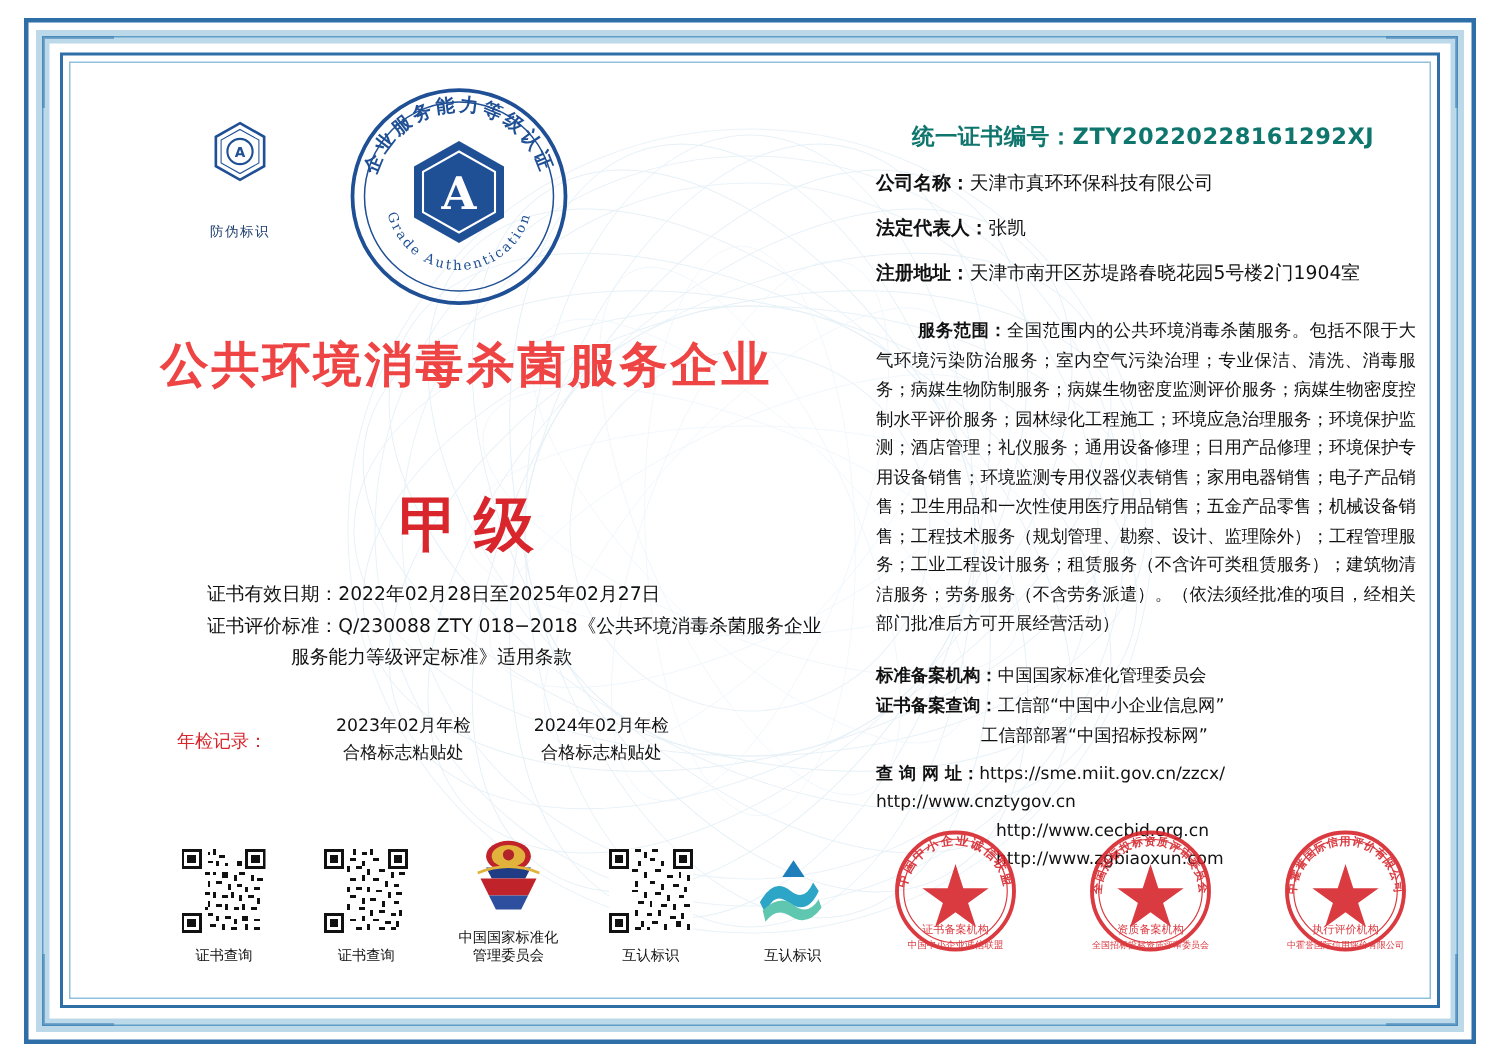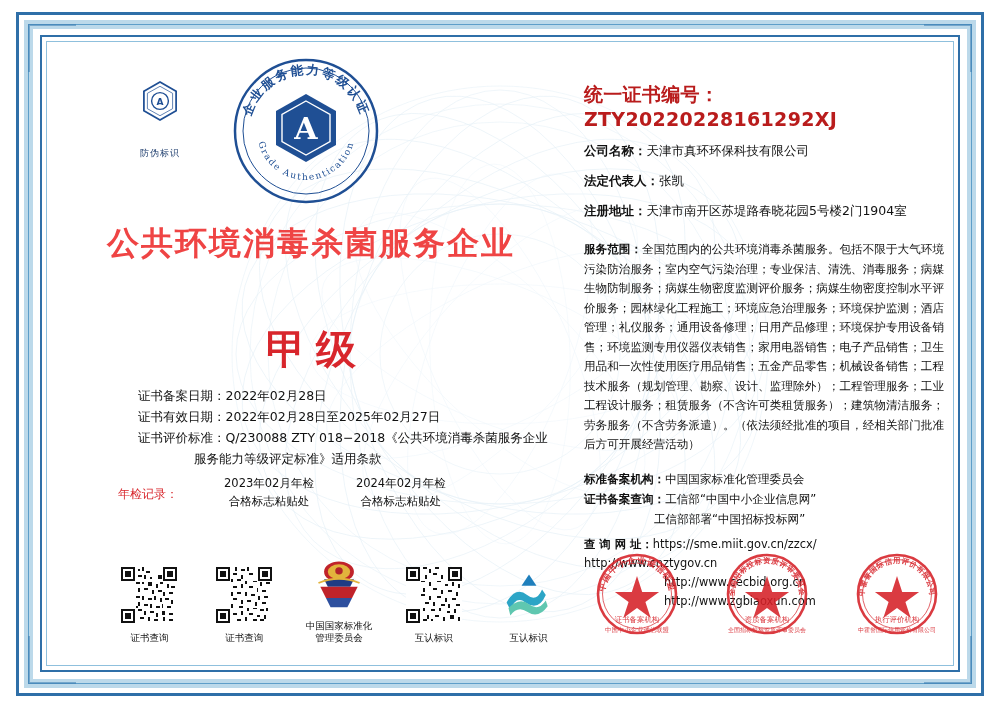--- a/index.html
+++ b/index.html
@@ -200,24 +200,24 @@
     font-size: 9.5px;
     color: #111;
     margin-top: 5px;
     line-height: 12px;
   }
   .emblem { width: 56px; height: 56px; margin: 0 auto; }
 
   
   .cert-no {
     font-family: "DejaVu Sans", sans-serif;
-    font-size: 19px;
+    font-size: 15px;
     font-weight: bold;
-    color: #b91c1c;
-    text-align: left;
+    color: #0f766e;
+    text-align: center;
     padding-right: 4px;
     margin-top: 32px;
     letter-spacing: .3px;
   }
   .cert-no .label { font-weight: bold; }
   .cert-no .value { font-weight: bold; }
 
   .field {
     font-family: "DejaVu Sans", sans-serif;
     font-size: 12.5px;
@@ -229,21 +229,21 @@
   .field .v { }
 
   .scope {
     font-family: "DejaVu Sans", sans-serif;
     font-size: 11.6px;
     color: #111;
     line-height: 19.5px;
     margin-top: 20px;
     text-align: justify;
   }
-  .scope .k { font-weight: bold; }
+  .scope .k { font-weight: bold; margin-left: 28px; }
 
   .org {
     font-family: "DejaVu Sans", sans-serif;
     font-size: 11.6px;
     color: #111;
     line-height: 20px;
     margin-top: 14px;
   }
   .org .k { font-weight: bold; }
   .org .indent { padding-left: 70px; }
@@ -344,23 +344,20 @@
           <path d="M 0,-34 L 30,-17 L 30,17 L 0,34 L -30,17 L -30,-17 Z" fill="#1f4f94"></path>
           <path d="M 0,-27 L 24,-13.5 L 24,13.5 L 0,27 L -24,13.5 L -24,-13.5 Z" fill="none" stroke="#ffffff" stroke-width="1.4"></path>
           <text x="0" y="11" font-size="30" fill="#ffffff" text-anchor="middle" font-family="DejaVu Serif, serif" font-weight="bold">A</text>
         </g>
       </svg>
 
       <div class="title-main">公共环境消毒杀菌服务企业</div>
       <div class="title-grade">甲级</div>
 
       <div class="left-info">
-        <div class="row">
-          <span>证书备案日期：</span><span>2022年02月28日</span>
-        </div>
         <div class="row">
           <span>证书有效日期：</span><span>2022年02月28日至2025年02月27日</span>
         </div>
         <div class="row">
           <span>证书评价标准：</span><span>Q/230088 ZTY 018−2018《公共环境消毒杀菌服务企业</span>
         </div>
         <div class="row indent">服务能力等级评定标准》适用条款</div>
       </div>
 
       <div class="annual">

